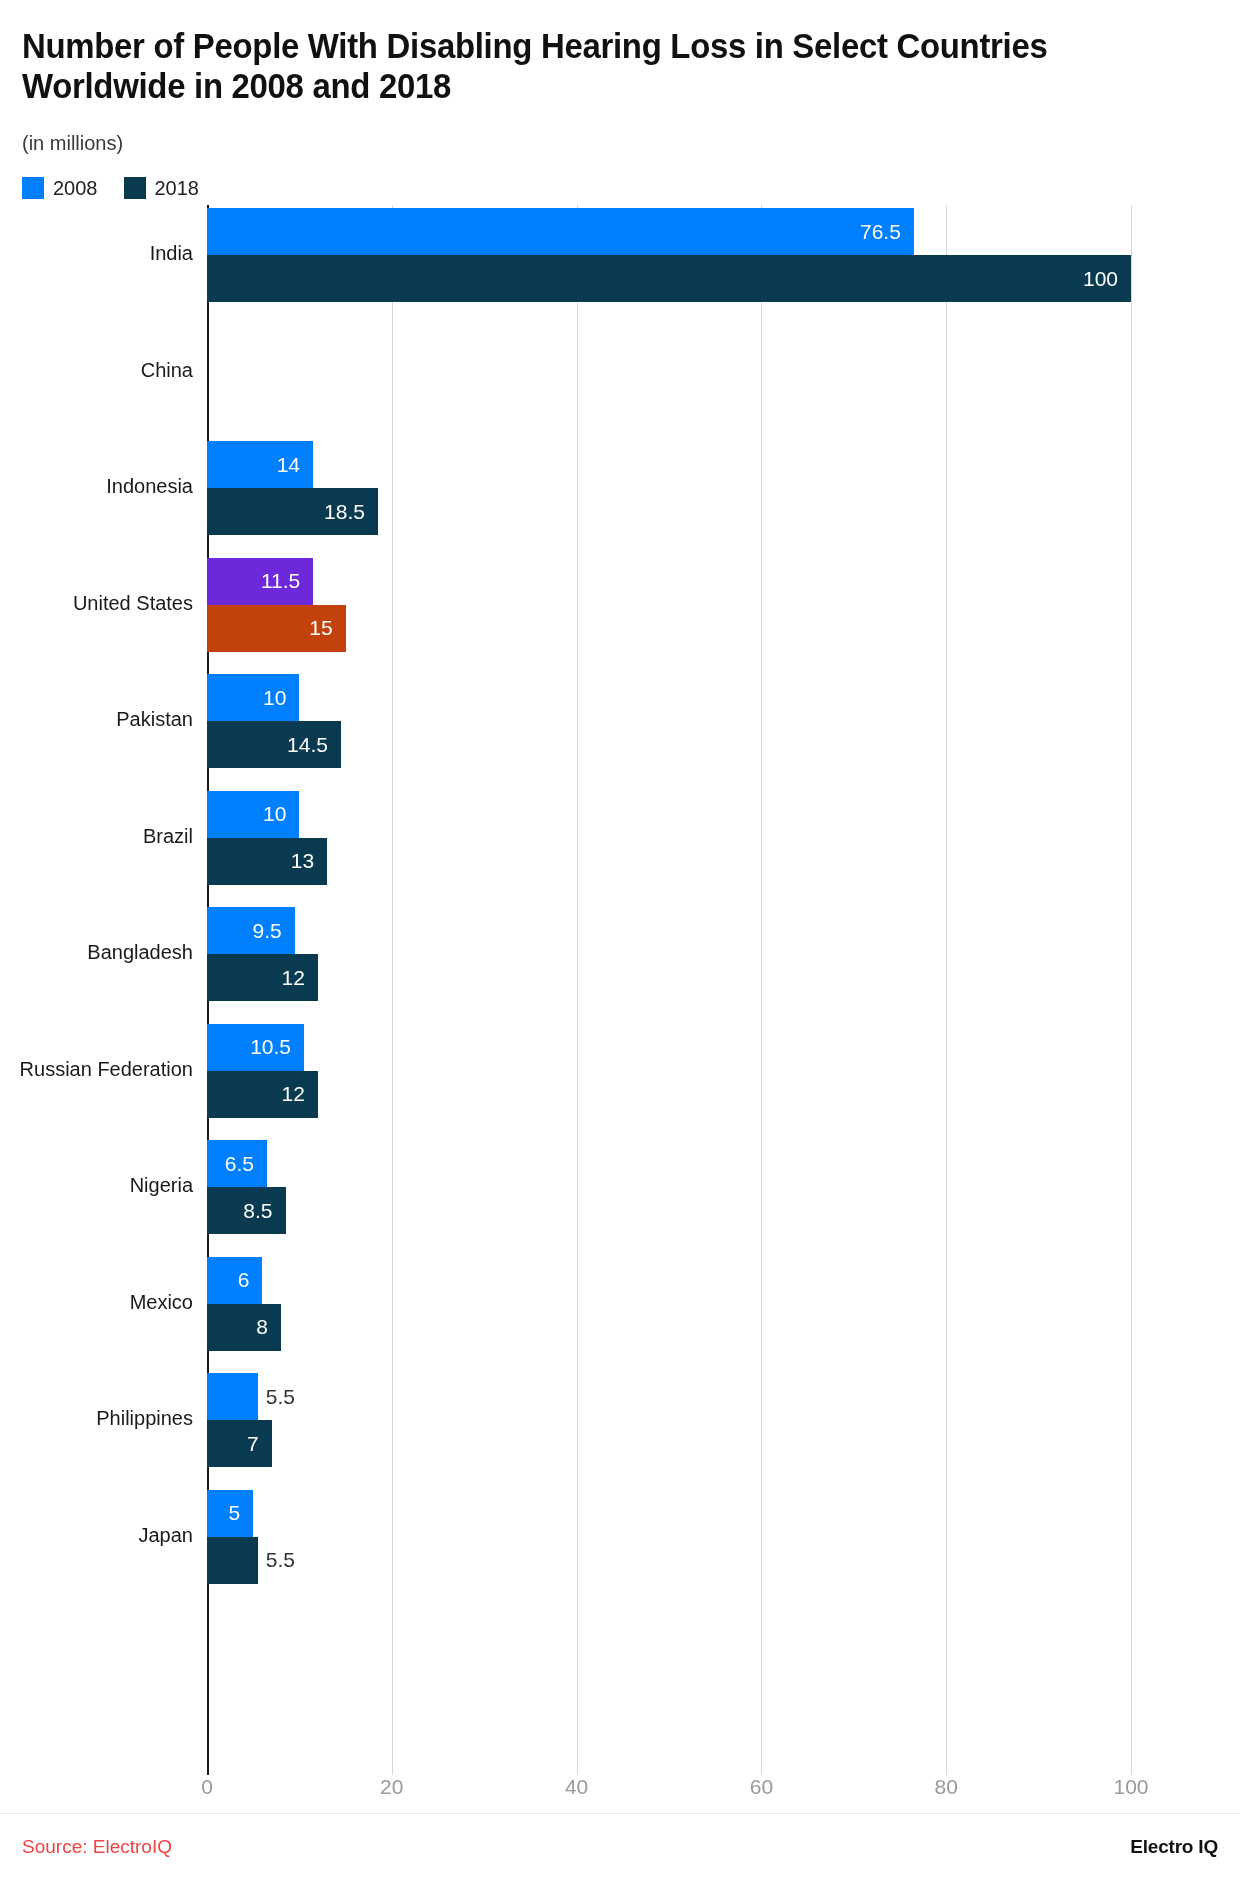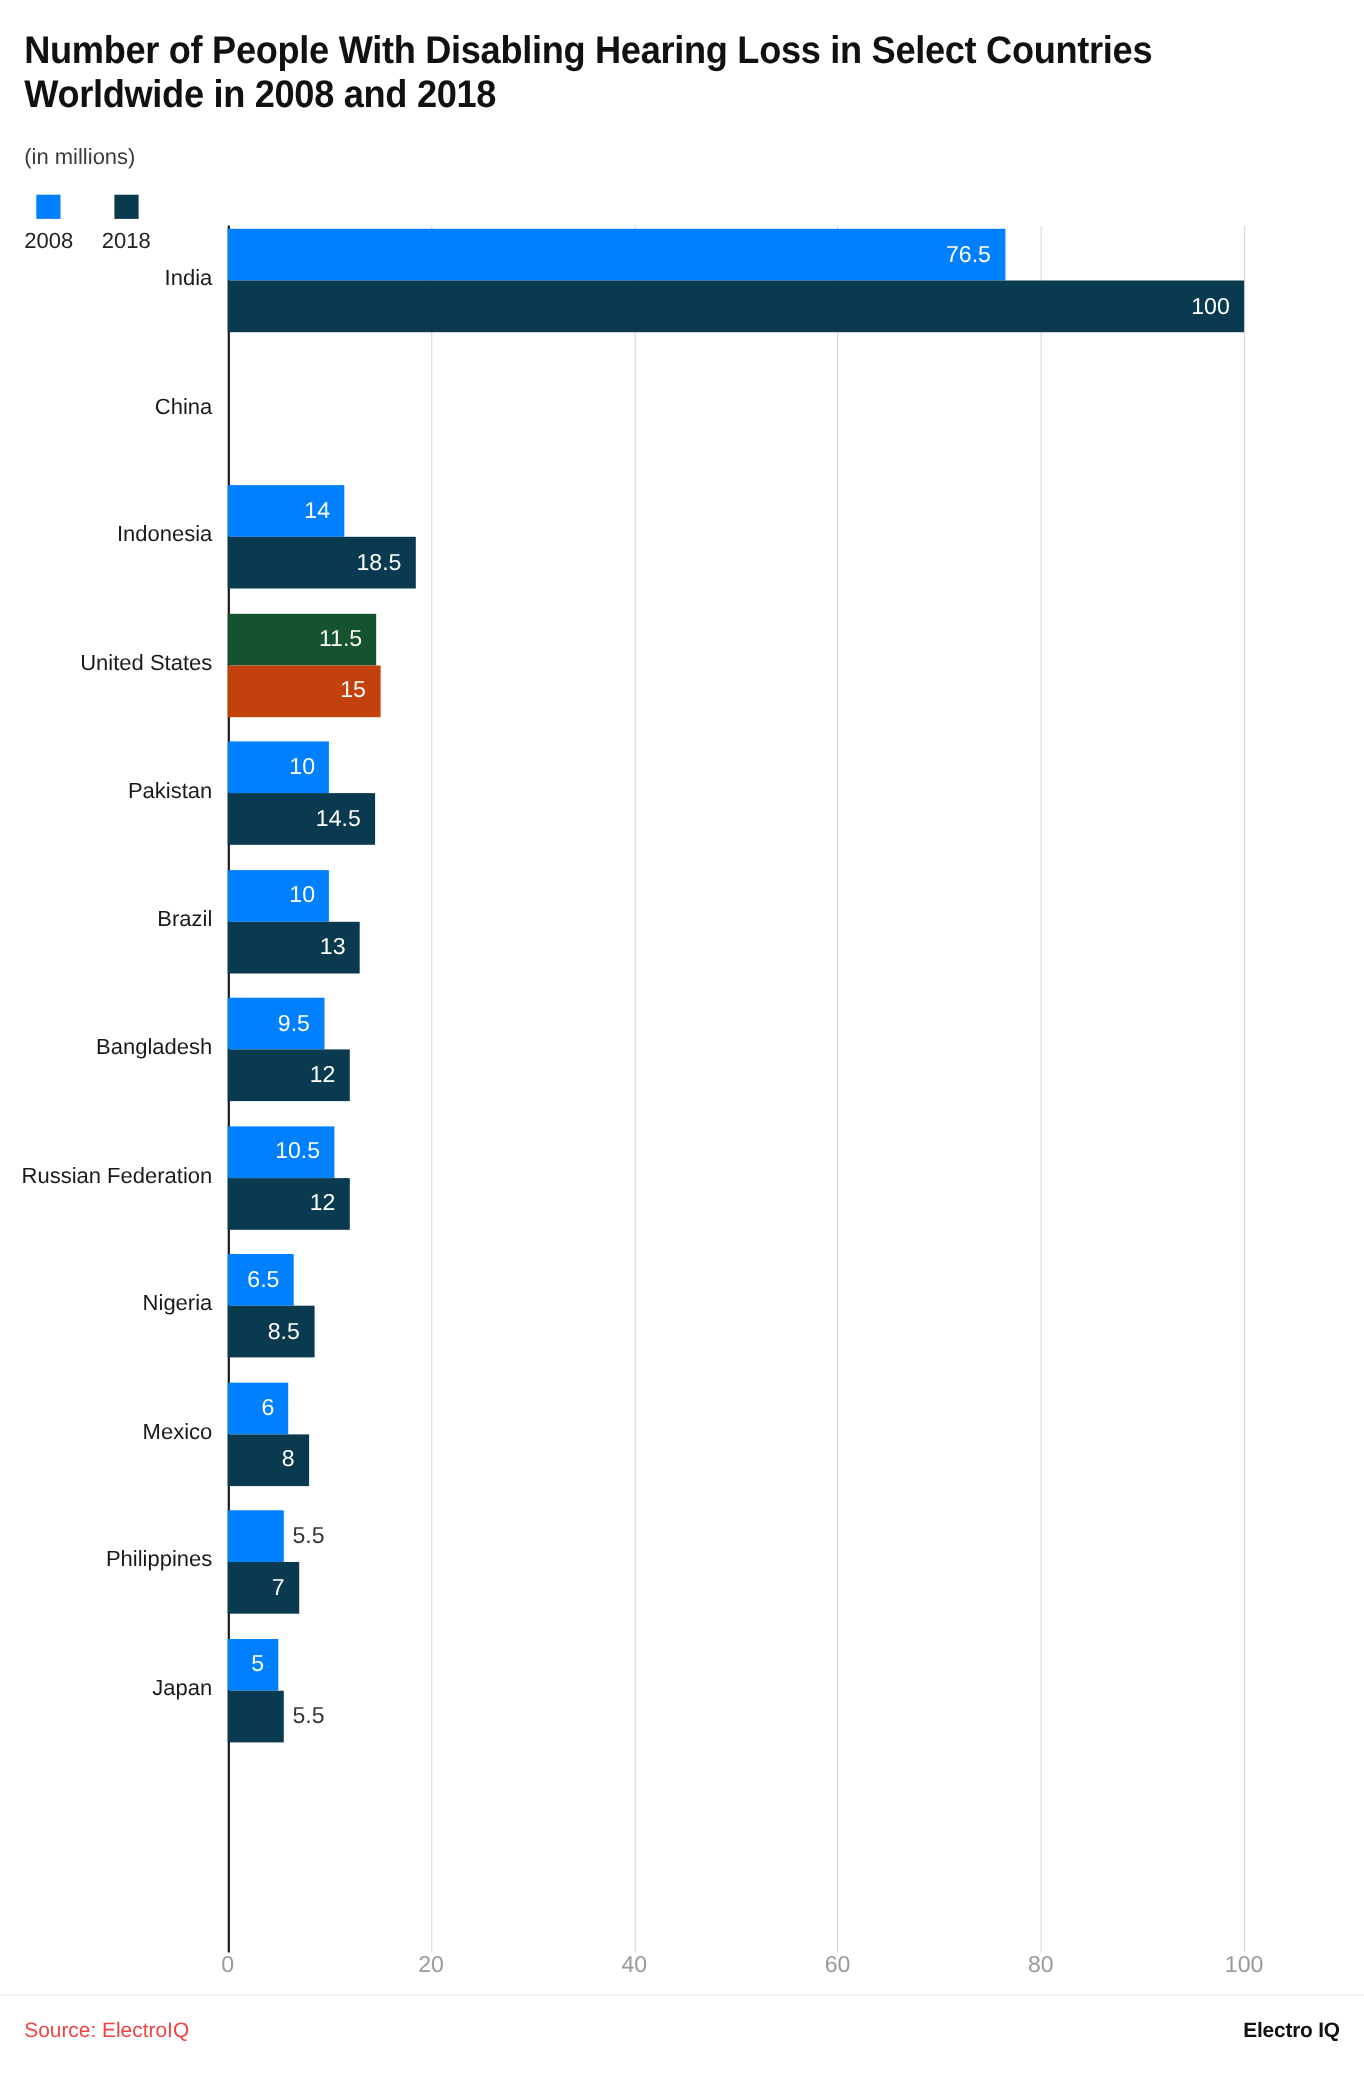--- a/index.html
+++ b/index.html
@@ -31,21 +31,21 @@
     color:#3b3b3b;
   }
 
   
   .legend{
     margin:22px 0 0 0;
     display:flex;
     align-items:center;
     gap:26px;
   }
-  .legend-item{display:flex;align-items:center;gap:9px;flex-direction:column;}
+  .legend-item{display:flex;align-items:center;gap:9px;}
   .legend-swatch{width:22px;height:22px;display:block;}
   .legend-label{font-size:20px;color:#222222;}
 
   
   .plot{
     position:absolute;
     left:0;top:205px;
     width:1240px;height:1560px;
   }
   .gridlines{position:absolute;left:0;top:0;width:100%;height:1570px;}
@@ -173,21 +173,21 @@
               <span class="val">14</span>
             </div>
             <div class="bar" style="width: 170.94px; background: rgb(10, 58, 79);">
               <span class="val">18.5</span>
             </div>
           </div>
         </div>
         <div class="row" style="top: 352.5px; height: 94px;">
           <div class="cat-label" style="top: 34px;">United States</div>
           <div class="bars">
-            <div class="bar" style="width: 106.26px; background: #14532d; padding-left: 29px;">
+            <div class="bar" style="width: 106.26px; background: #6d28d9;">
               <span class="val">11.5</span>
             </div>
             <div class="bar" style="width: 138.6px; background: #c2410c;">
               <span class="val">15</span>
             </div>
           </div>
         </div>
         <div class="row" style="top: 469px; height: 94px;">
           <div class="cat-label" style="top: 34px;">Pakistan</div>
           <div class="bars">

